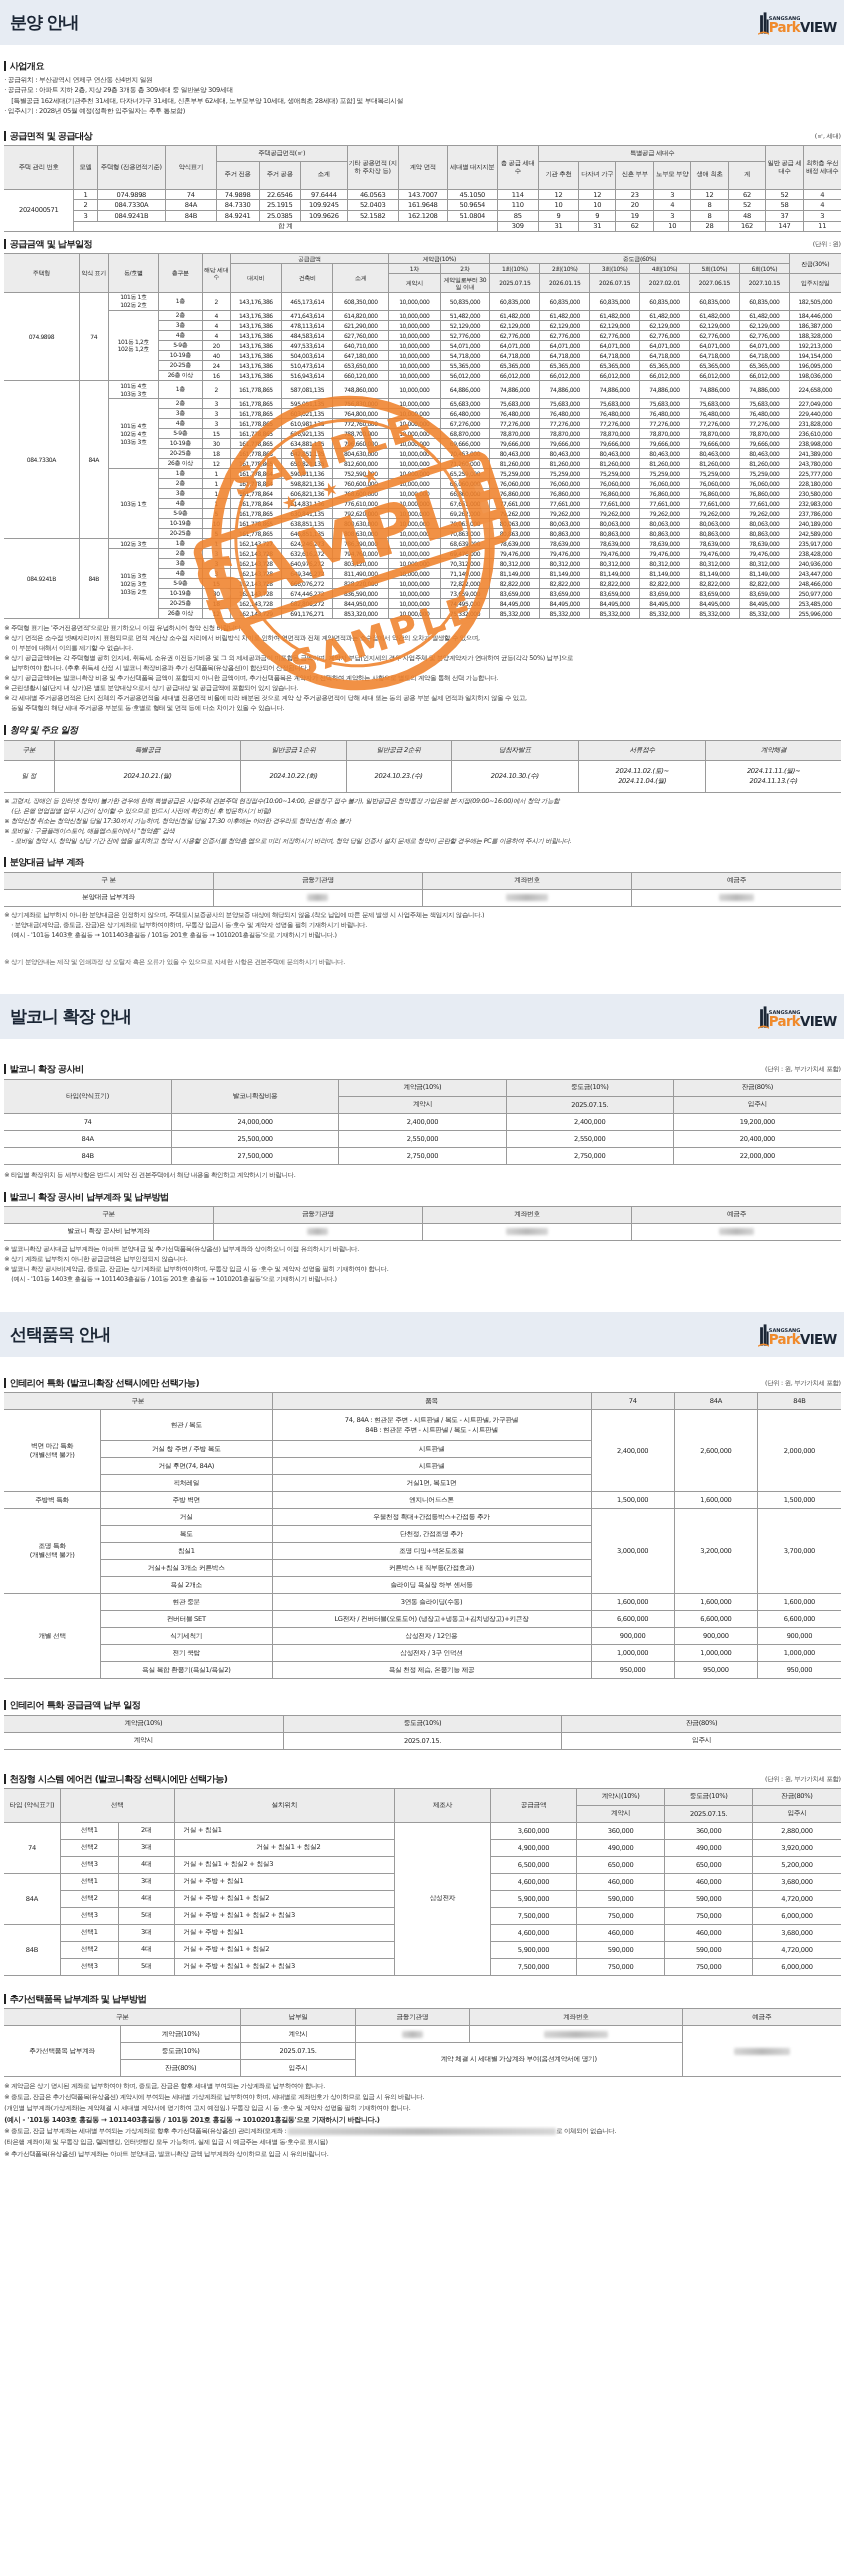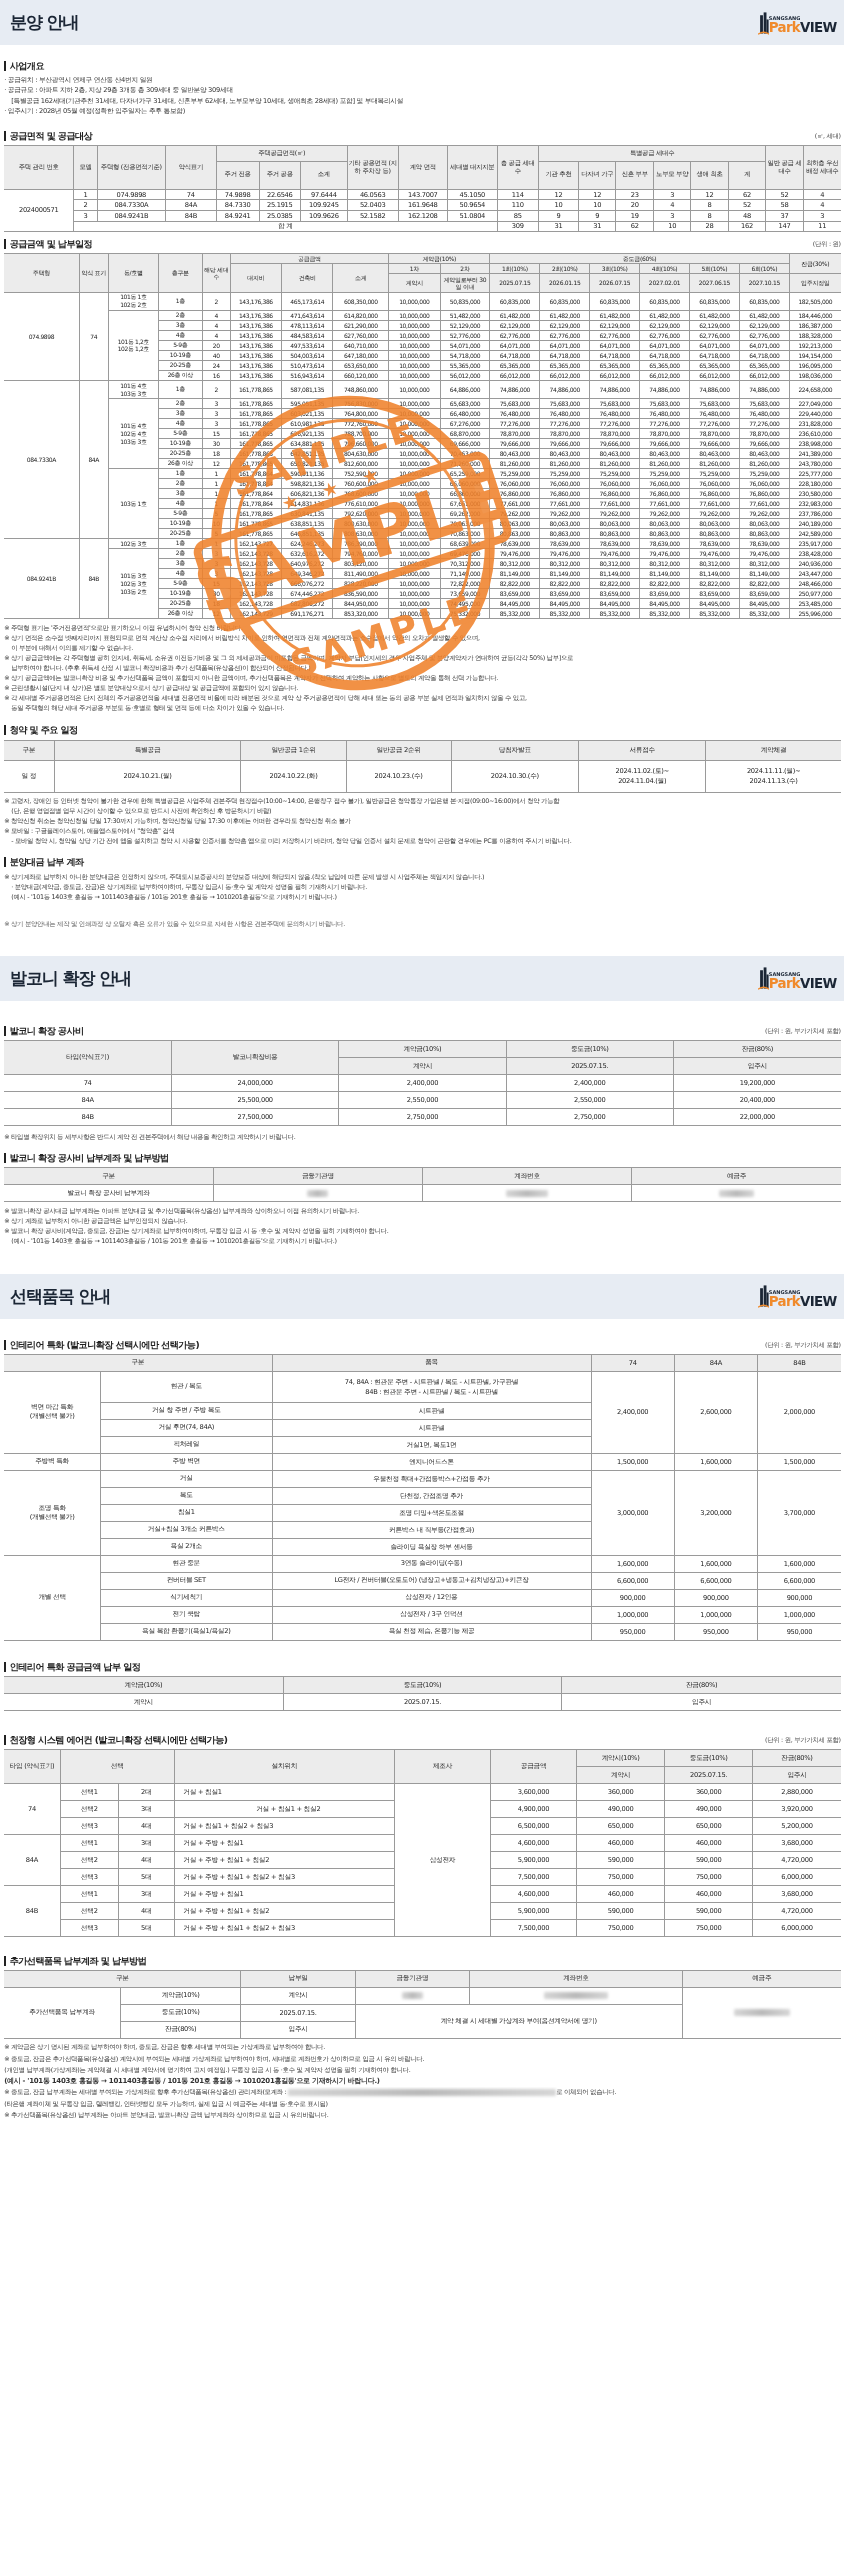--- a/index.html
+++ b/index.html
@@ -799,21 +799,21 @@
       <div style="padding-left: 7px;">   이 부분에 대해서 이의를 제기할 수 없습니다.</div>
       <div>※ 상기 공급금액에는 각 주택형별 공히 인지세, 취득세, 소유권 이전등기비용 및 그 외 제세공과금이 미포함된 금액이며, 계약자 부담[인지세의 경우 사업주체 및 분양계약자가 연대하여 균등(각각 50%) 납부]으로</div>
       <div style="padding-left: 7px;">   납부하여야 합니다. (추후 취득세 산정 시 발코니 확장비용과 추가 선택품목(유상옵션)이 합산되어 산정됩니다.)</div>
       <div>※ 상기 공급금액에는 발코니확장 비용 및 추가선택품목 금액이 포함되지 아니한 금액이며, 추가선택품목은 계약자가 선택하여 계약하는 사항으로 별도의 계약을 통해 선택 가능합니다.</div>
       <div>※ 근린생활시설(단지 내 상가)은 별도 분양대상으로서 상기 공급대상 및 공급금액에 포함되어 있지 않습니다.</div>
       <div>※ 각 세대별 주거공용면적은 단지 전체의 주거공용면적을 세대별 전용면적 비율에 따라 배분된 것으로 계약 상 주거공용면적이 당해 세대 또는 동의 공용 부분 실제 면적과 일치하지 않을 수 있고,</div>
       <div style="padding-left: 7px;">   동일 주택형의 해당 세대 주거공용 부분도 동·호별로 형태 및 면적 등에 다소 차이가 있을 수 있습니다.</div>
     </div>
 </div>
 
-<div class="section" style="margin-top:12.7px;">
+<div class="section" style="margin-top:12.7px;font-style:italic;">
   <div class="sec-head">
       <div class="sec-title">청약 및 주요 일정</div>
     </div>
   <table class="t sched">
     <colgroup>
         <col style="width:47px">
         <col style="width:176px">
         <col style="width:99px">
         <col style="width:99px">
         <col style="width:120px">
@@ -851,20 +851,38 @@
       <div>※ 청약신청 취소는 청약신청일 당일 17:30까지 가능하며, 청약신청일 당일 17:30 이후에는 어떠한 경우라도 청약신청 취소 불가</div>
       <div>※ 모바일 : 구글플레이스토어, 애플앱스토어에서 "청약홈" 검색</div>
       <div style="padding-left: 7px;">   - 모바일 청약 시, 청약일 상당 기간 전에 앱을 설치하고 청약 시 사용할 인증서를 청약홈 앱으로 미리 저장하시기 바라며, 청약 당일 인증서 설치 문제로 청약이 곤란할 경우에는 PC를 이용하여 주시기 바랍니다.</div>
     </div>
 </div>
 
 <div class="section" style="margin-top:11.3px;">
   <div class="sec-head">
       <div class="sec-title">분양대금 납부 계좌</div>
     </div>
+  <table class="t t-std">
+    <thead>
+        <tr id="acct1-head">
+          <th>구 분</th>
+          <th>금융기관명</th>
+          <th>계좌번호</th>
+          <th>예금주</th>
+        </tr>
+      </thead>
+    <tbody>
+        <tr>
+      <td>분양대금 납부계좌</td>
+      <td><span class="blur" style="width:21px"></span></td>
+      <td><span class="blur" style="width:42px"></span></td>
+      <td><span class="blur" style="width:35px"></span></td>
+    </tr>
+      </tbody>
+  </table>
   <div class="notes" id="acct1-notes">
       <div>※ 상기계좌로 납부하지 아니한 분양대금은 인정하지 않으며, 주택도시보증공사의 분양보증 대상에 해당되지 않음.(착오 납입에 따른 문제 발생 시 사업주체는 책임지지 않습니다.)</div>
       <div style="padding-left: 7px;">   · 분양대금(계약금, 중도금, 잔금)은 상기계좌로 납부하여야하며, 무통장 입금시 동·호수 및 계약자 성명을 필히 기재하시기 바랍니다.</div>
       <div style="padding-left: 7px;">   (예시 - '101동 1403호 홍길동 → 1011403홍길동 / 101동 201호 홍길동 → 1010201홍길동'으로 기재하시기 바랍니다.)</div>
     </div>
   <div class="notes" style="margin-top:17px;color:#555">※ 상기 분양안내는 제작 및 인쇄과정 상 오탈자 혹은 오류가 있을 수 있으므로 자세한 사항은 견본주택에 문의하시기 바랍니다.</div>
 </div>
 
 <div class="banner" style="margin-top:27px;">
   <h1>발코니 확장 안내</h1>

